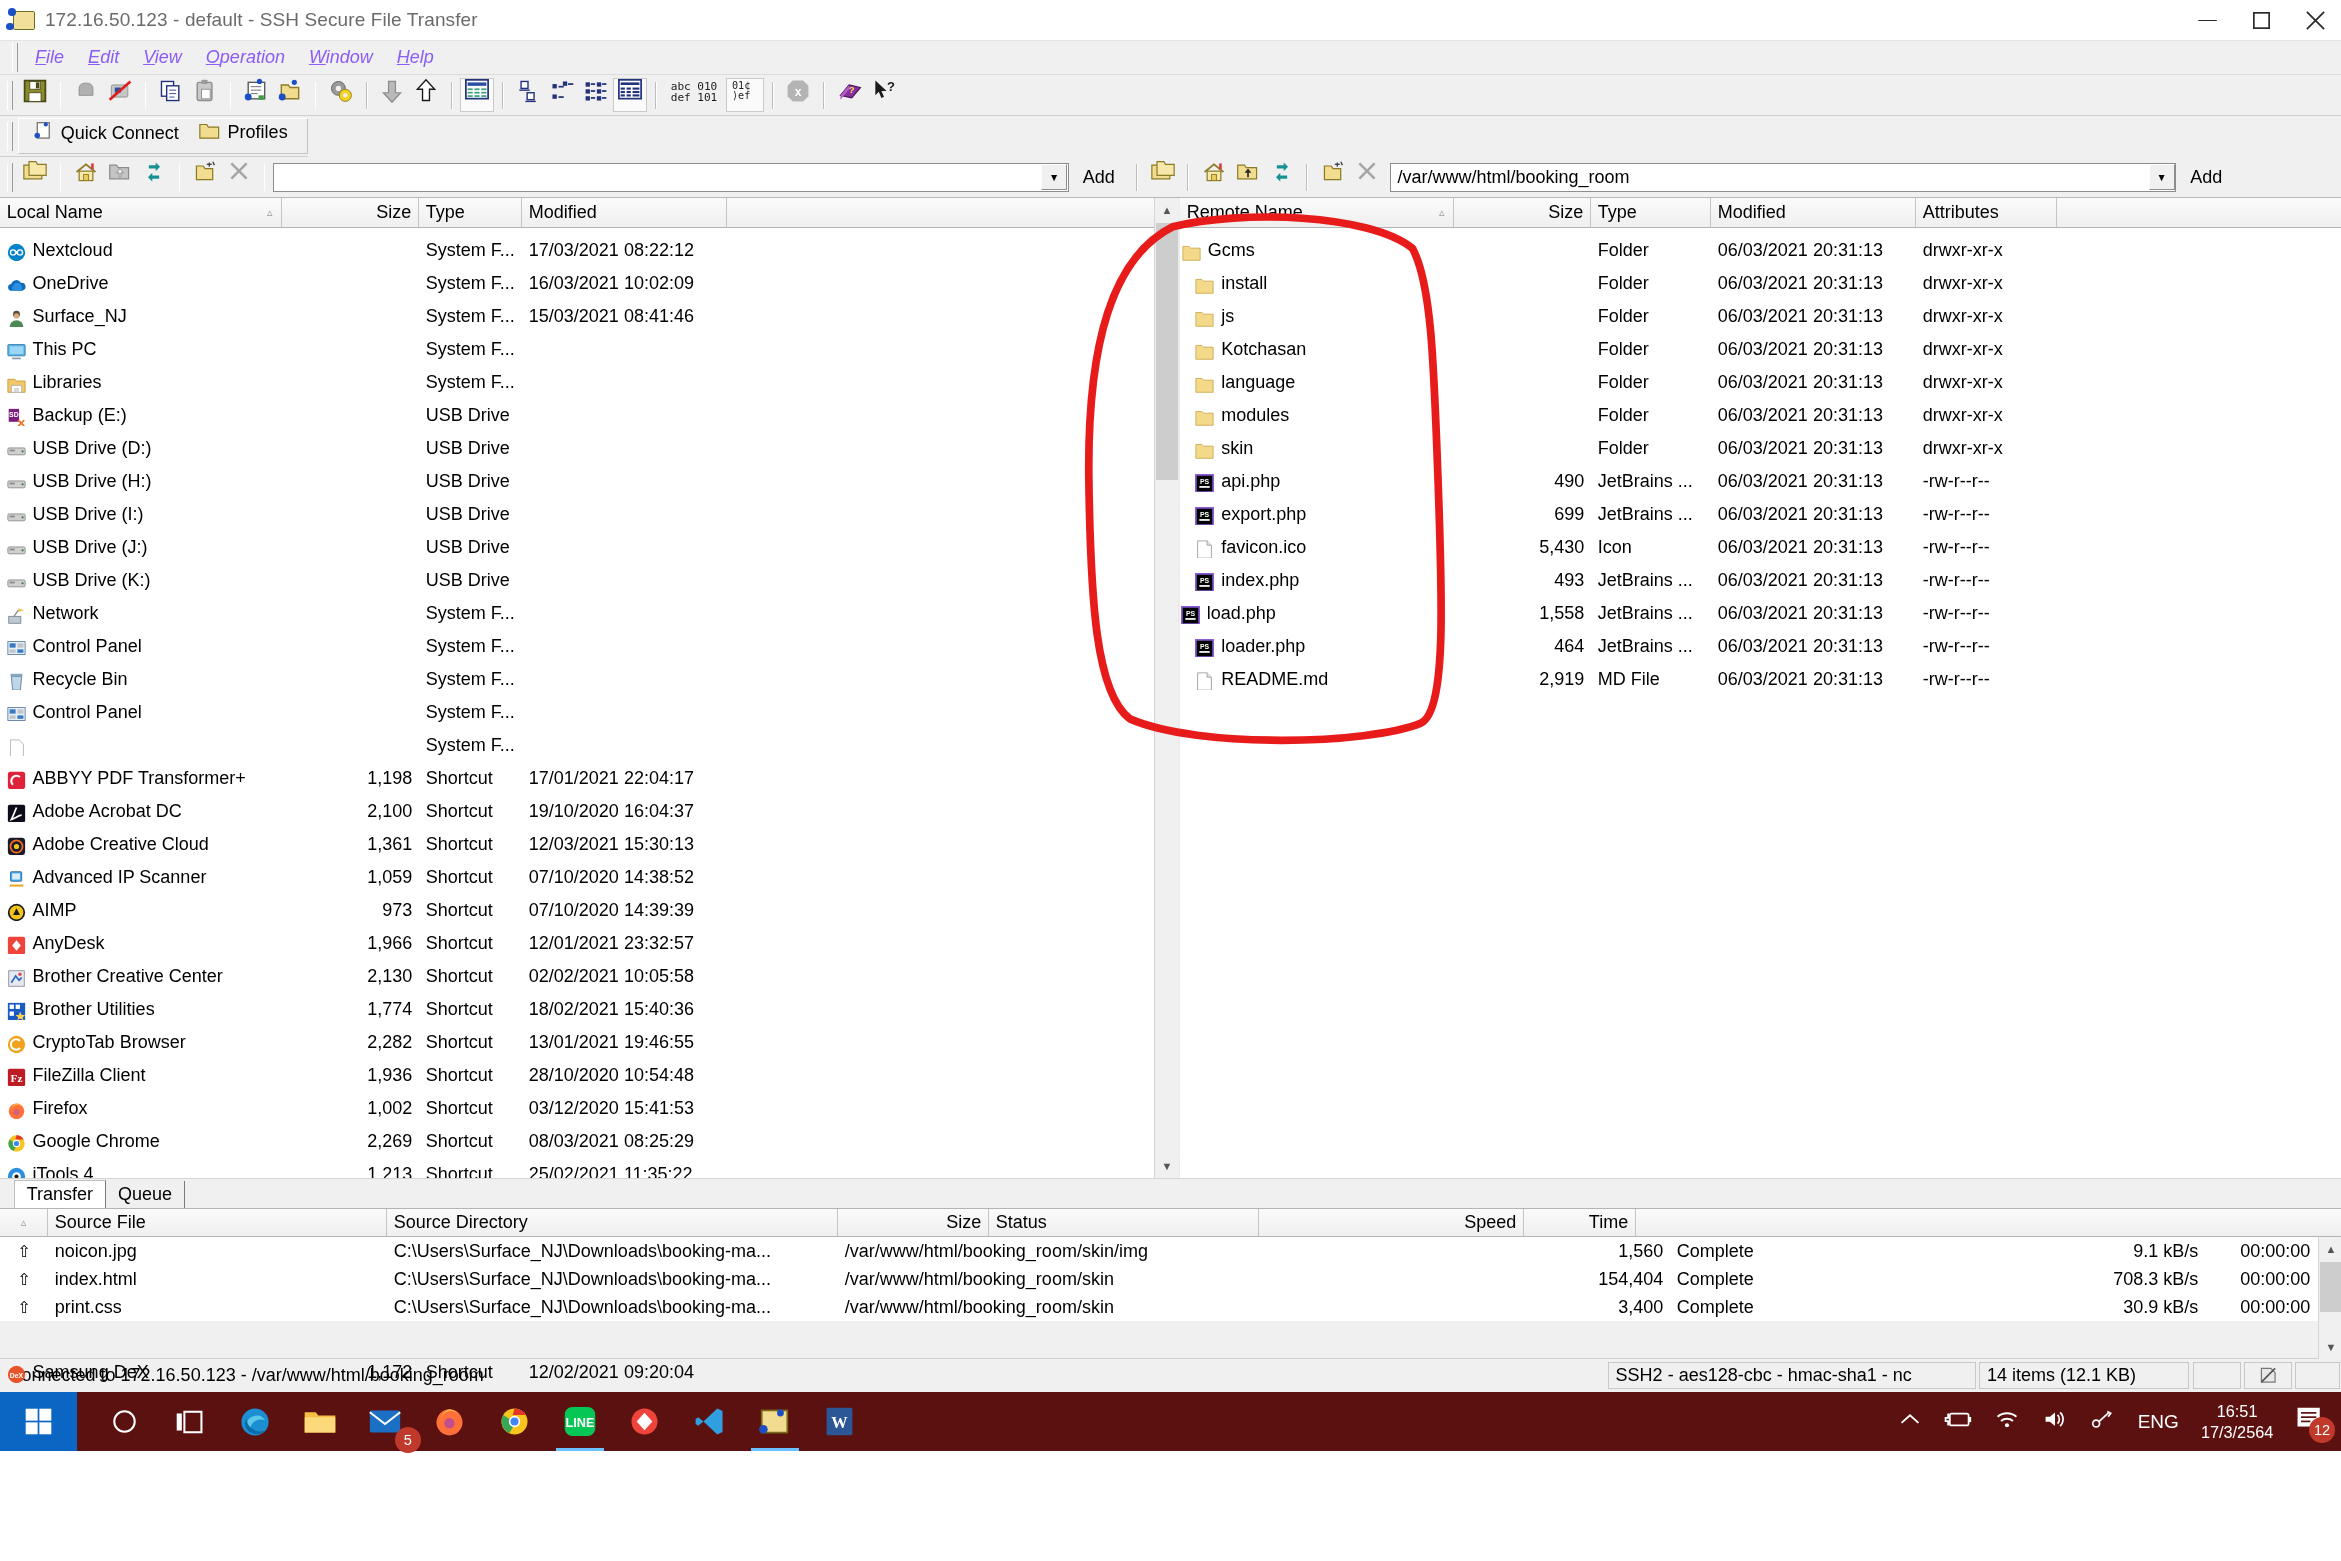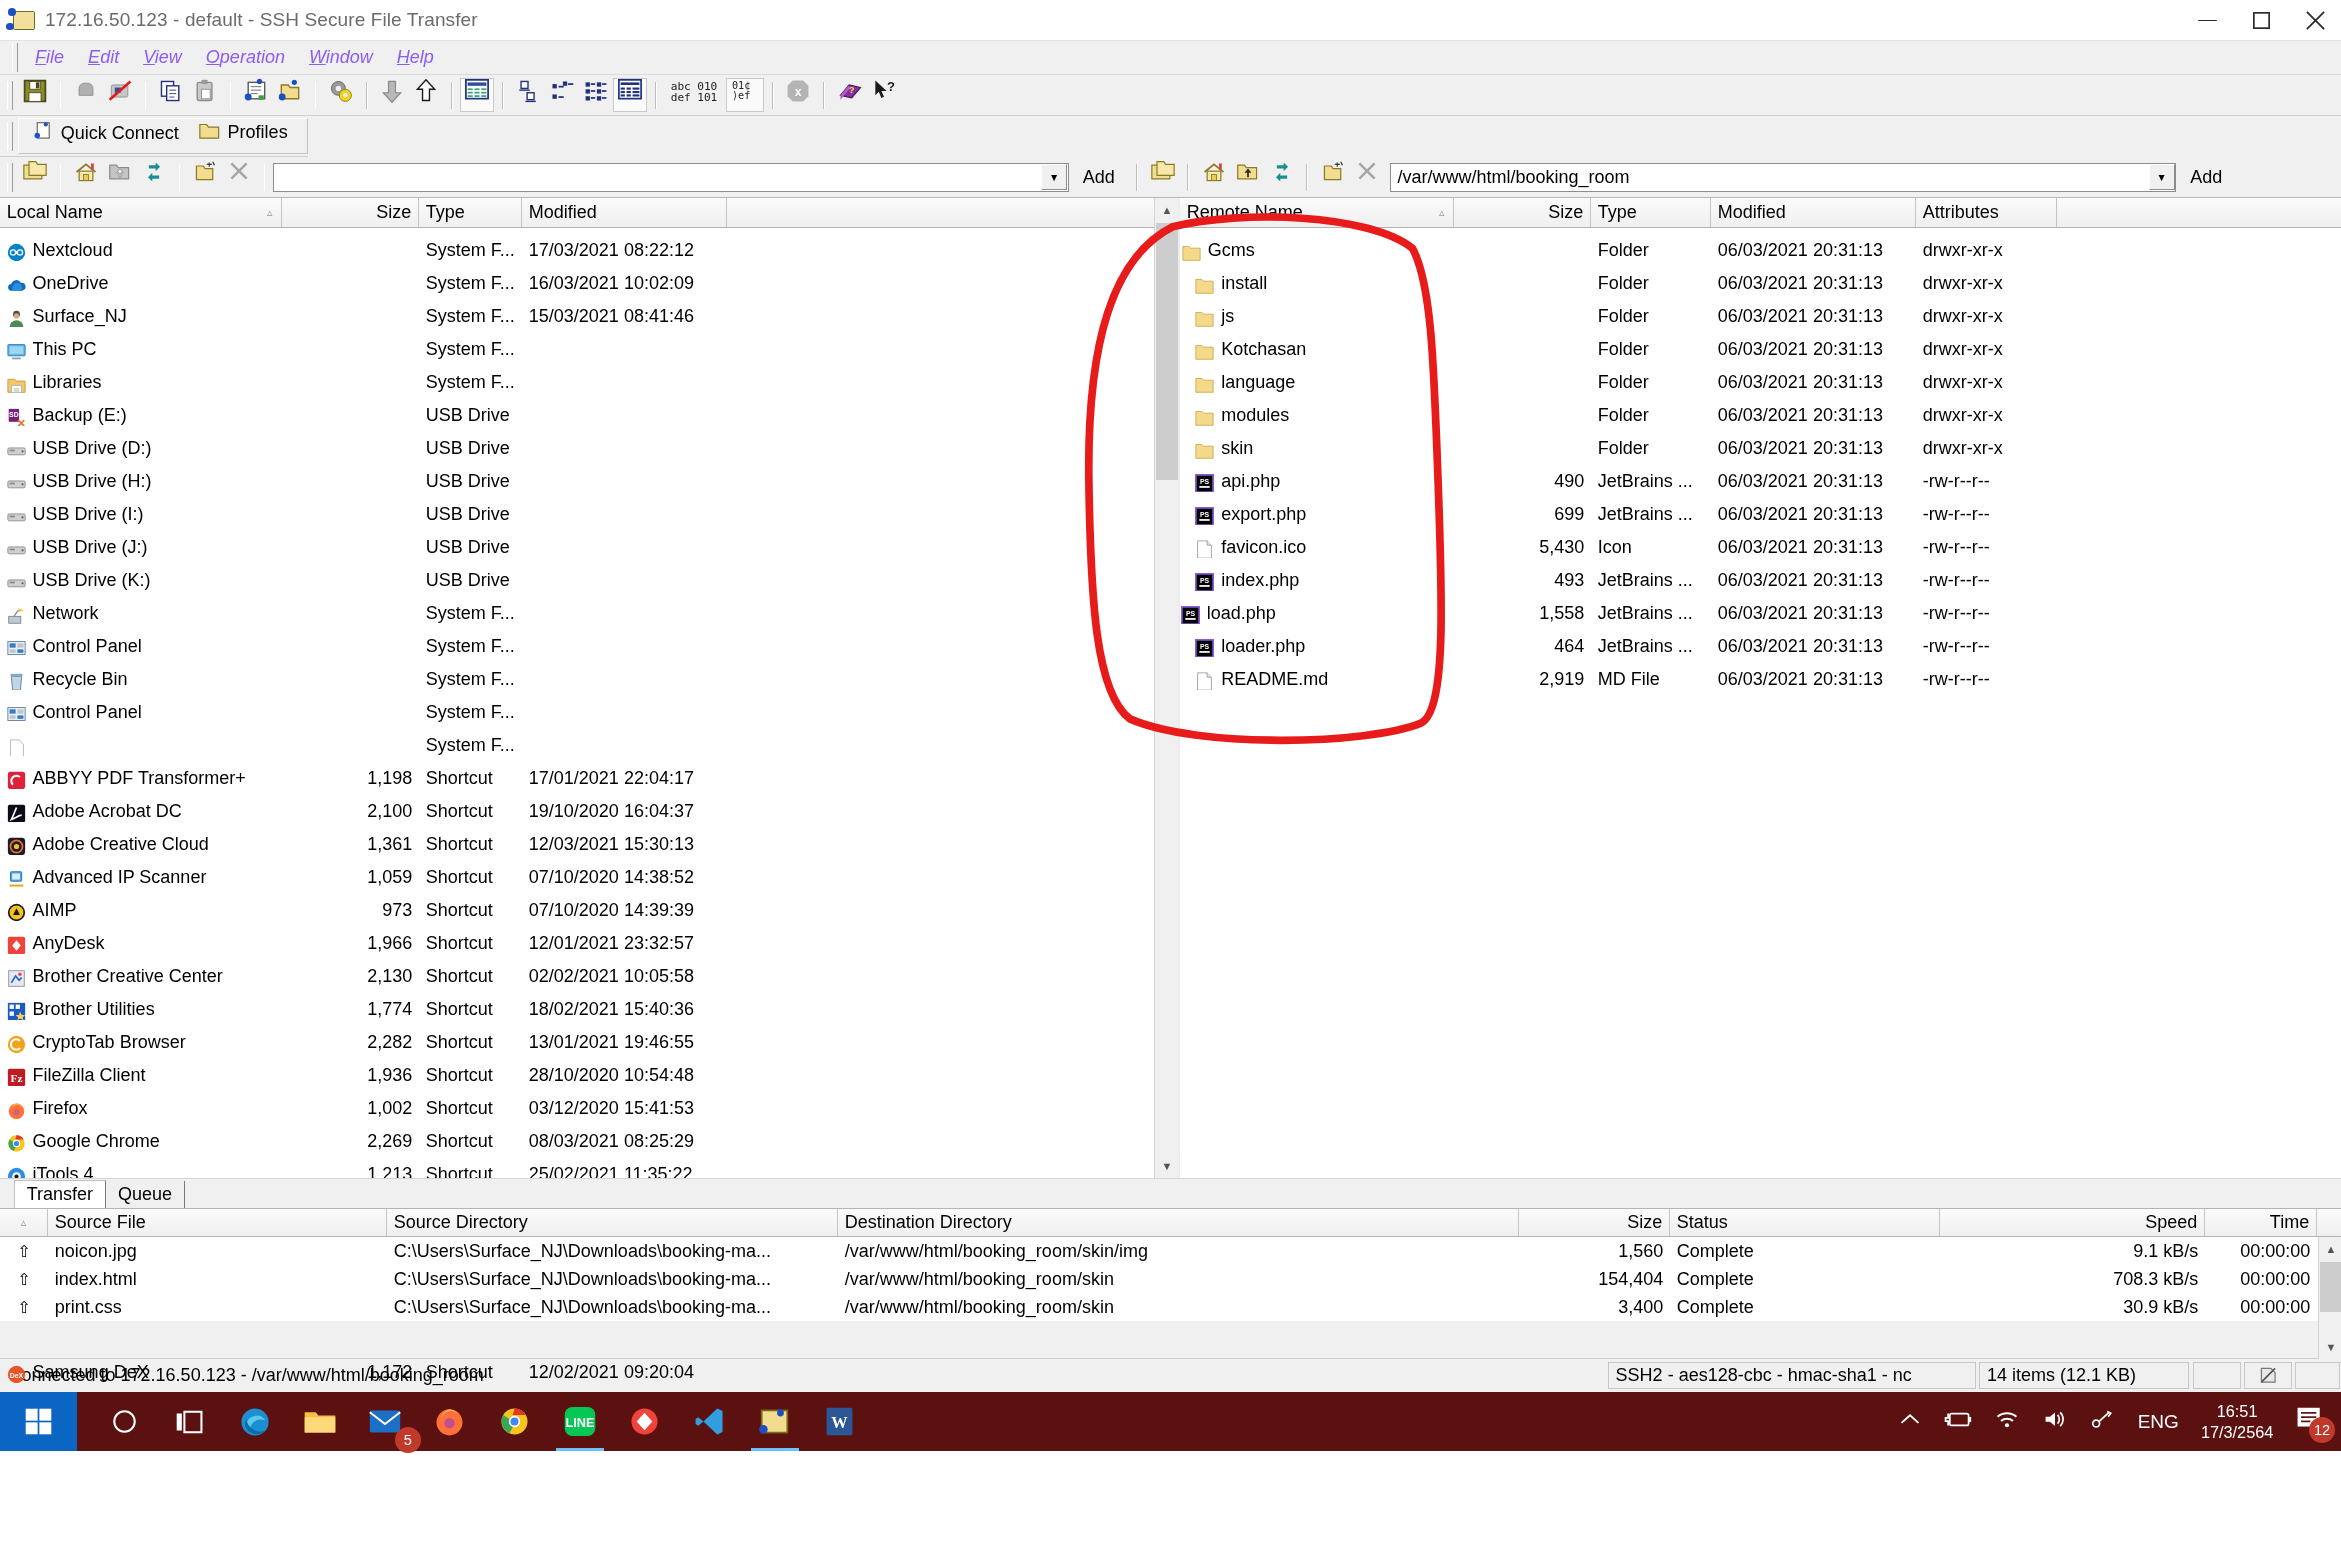--- a/index.html
+++ b/index.html
@@ -1292,23 +1292,20 @@
   </div>
   <div class="tq-head">
     <div class="hcell" style="width:48px;justify-content:center">
       <span class="sortmark" style="position:static">▵</span>
     </div>
     <div class="hcell" style="width:339px">
         <span>Source File</span>
       </div>
     <div class="hcell" style="width:451px">
         <span>Source Directory</span>
-      </div>
-    <div class="hcell" style="width:681px">
-        <span>Destination Directory</span>
       </div>
     <div class="hcell r" style="width:151px">
         <span>Size</span>
       </div>
     <div class="hcell" style="width:270px">
         <span>Status</span>
       </div>
     <div class="hcell r" style="width:265px">
         <span>Speed</span>
       </div>

